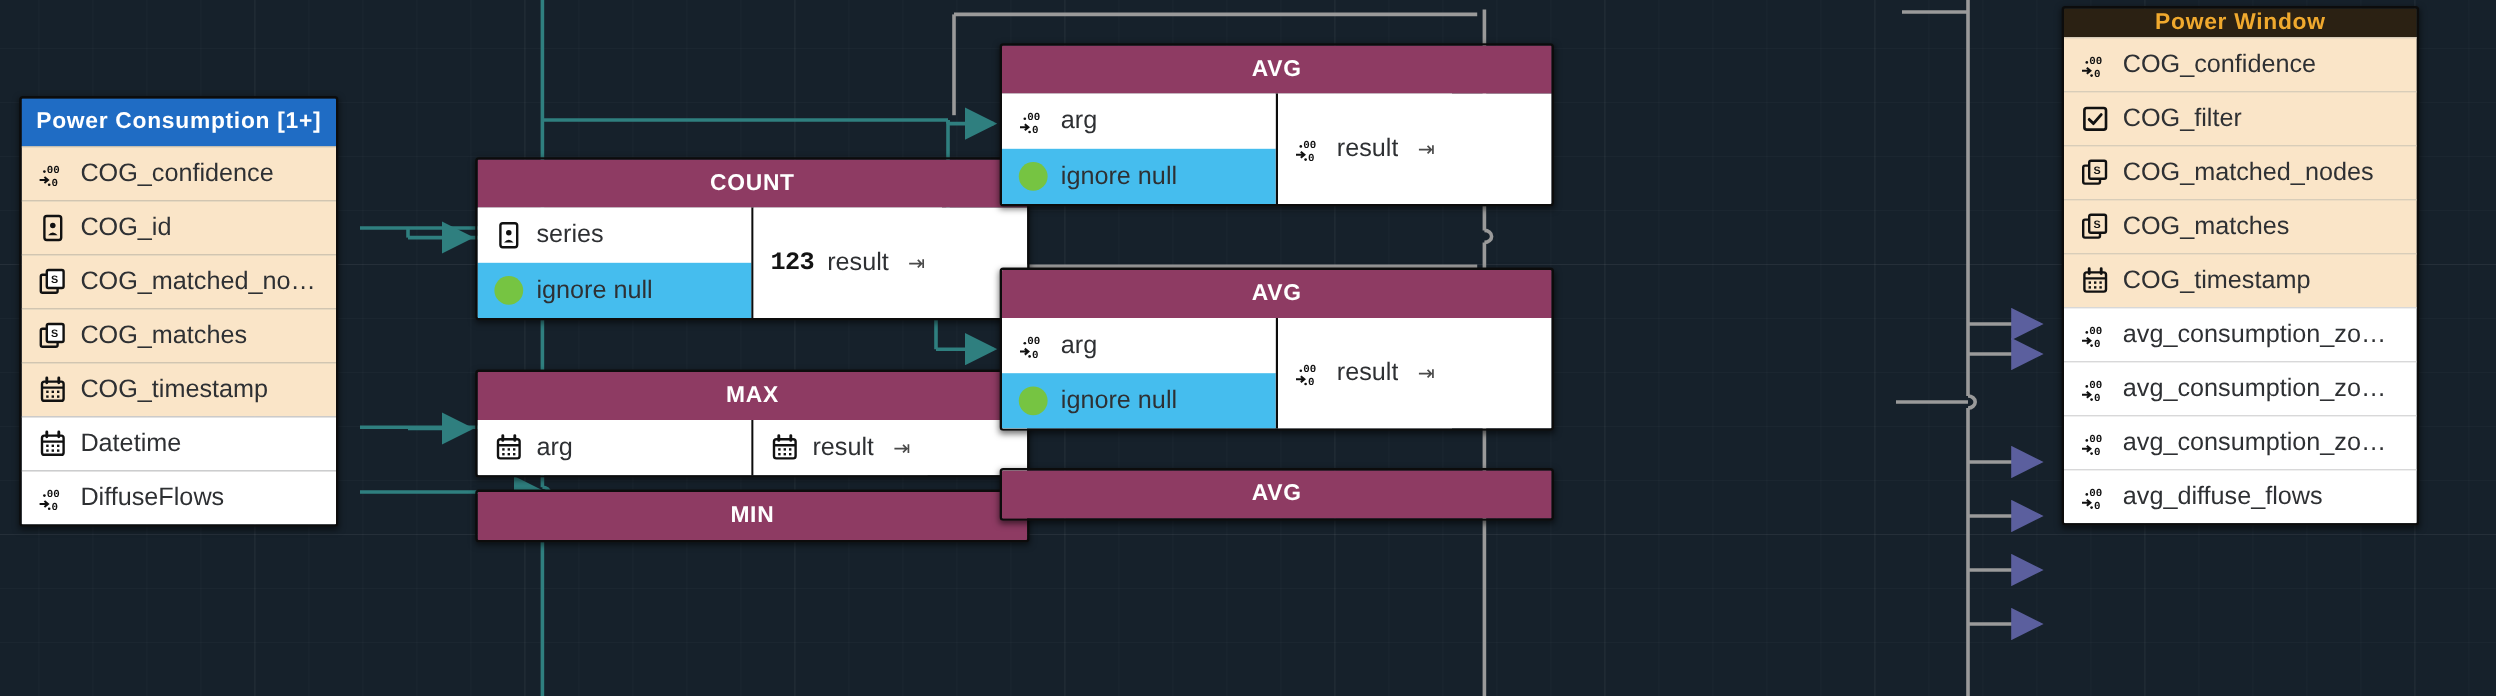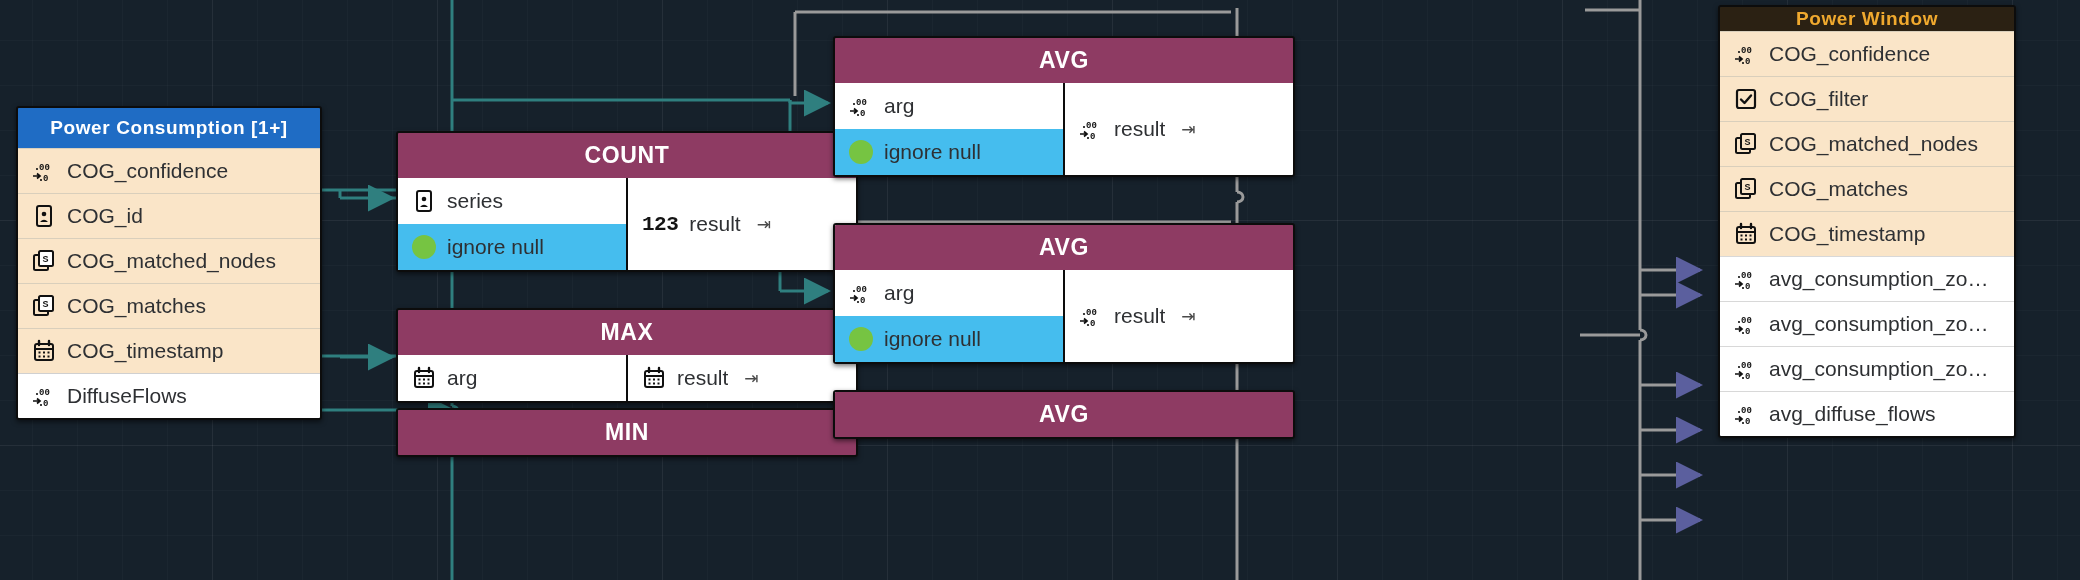--- a/index.html
+++ b/index.html
@@ -31,41 +31,41 @@
     box-shadow:0 2px 5px rgba(0,0,0,.55);
     overflow:hidden;
     z-index:5;
   }
   .node-title{
     text-align:center;
     font-weight:bold;
     letter-spacing:.6px;
     color:#ffffff;
     padding:9px 6px;
-    font-size:23px;
+    font-size:19px;
   }
   .row{
     display:flex; align-items:center; gap:11px;
     padding:0 14px;
     font-size:21px;
     color:#2e3033;
     border-top:1px solid #d9cfbc;
     white-space:nowrap;
     overflow:hidden;
   }
   .row .lbl{ overflow:hidden; text-overflow:ellipsis;text-align:center; }
   .row:first-child{ border-top:none; }
 
   
   .ic{ flex:0 0 auto; width:24px; height:24px; display:block; }
   .ic svg{ display:block; width:24px; height:24px; }
   .dot{ flex:0 0 auto; width:24px; height:24px; border-radius:50%; background:#76c442; }
 
   
-  #pc{ left:16px; top:106px; width:306px; }
+  #pc{ left:16px; top:80px; width:266px; }
   #pc .node-title{ background:#1f6cc4; font-size:19px; }
   #pc .row{ height:45px; background:#fae5c8; }
   #pc .row.plain{ background:#ffffff; border-top:1px solid #d0d0d0; }
 
   
   #pw{ left:1718px; top:5px; width:298px; }
   #pw .node-title{ background:#2b2113; color:#f0a92e; font-size:19px; padding:1px 6px;}
   #pw .row{ height:45px; background:#fae5c8; }
   #pw .row.plain{ background:#ffffff; border-top:1px solid #d8d8d8; }
 
@@ -240,20 +240,38 @@
             <rect x="15.5" y="12.5" width="2" height="2"></rect>
             <rect x="6.5" y="16.5" width="2" height="2"></rect>
             <rect x="11" y="16.5" width="2" height="2"></rect>
             <rect x="15.5" y="16.5" width="2" height="2"></rect>
           </g>
         </svg>
       </span>
     <span class="lbl">COG_timestamp</span>
   </div>
 
+  <div class="row plain">
+    <span class="ic">
+        <svg viewBox="0 0 24 24">
+          <rect x="3" y="5" width="18" height="16" rx="2" fill="none" stroke="#111" stroke-width="2"></rect>
+          <path d="M3,10 H21" stroke="#111" stroke-width="2"></path>
+          <path d="M7,2 V6 M17,2 V6" stroke="#111" stroke-width="2.4" stroke-linecap="round"></path>
+          <g fill="#111">
+            <rect x="6.5" y="12.5" width="2" height="2"></rect>
+            <rect x="11" y="12.5" width="2" height="2"></rect>
+            <rect x="15.5" y="12.5" width="2" height="2"></rect>
+            <rect x="6.5" y="16.5" width="2" height="2"></rect>
+            <rect x="11" y="16.5" width="2" height="2"></rect>
+            <rect x="15.5" y="16.5" width="2" height="2"></rect>
+          </g>
+        </svg>
+      </span>
+    <span class="lbl">Datetime</span>
+  </div>
 
   <div class="row plain">
     <span class="ic">
         <svg viewBox="0 0 24 24">
           <text x="7" y="11" font-size="9" font-weight="bold" font-family="Liberation Mono, monospace" fill="#111">00</text>
           <text x="11" y="22" font-size="9" font-weight="bold" font-family="Liberation Mono, monospace" fill="#111">0</text>
           <circle cx="5" cy="10" r="1.1" fill="#111"></circle>
           <circle cx="9" cy="21" r="1.1" fill="#111"></circle>
           <path d="M1,17 L7,17 M5,14.5 L8,17 L5,19.5" stroke="#111" stroke-width="1.7" fill="none"></path>
         </svg>

